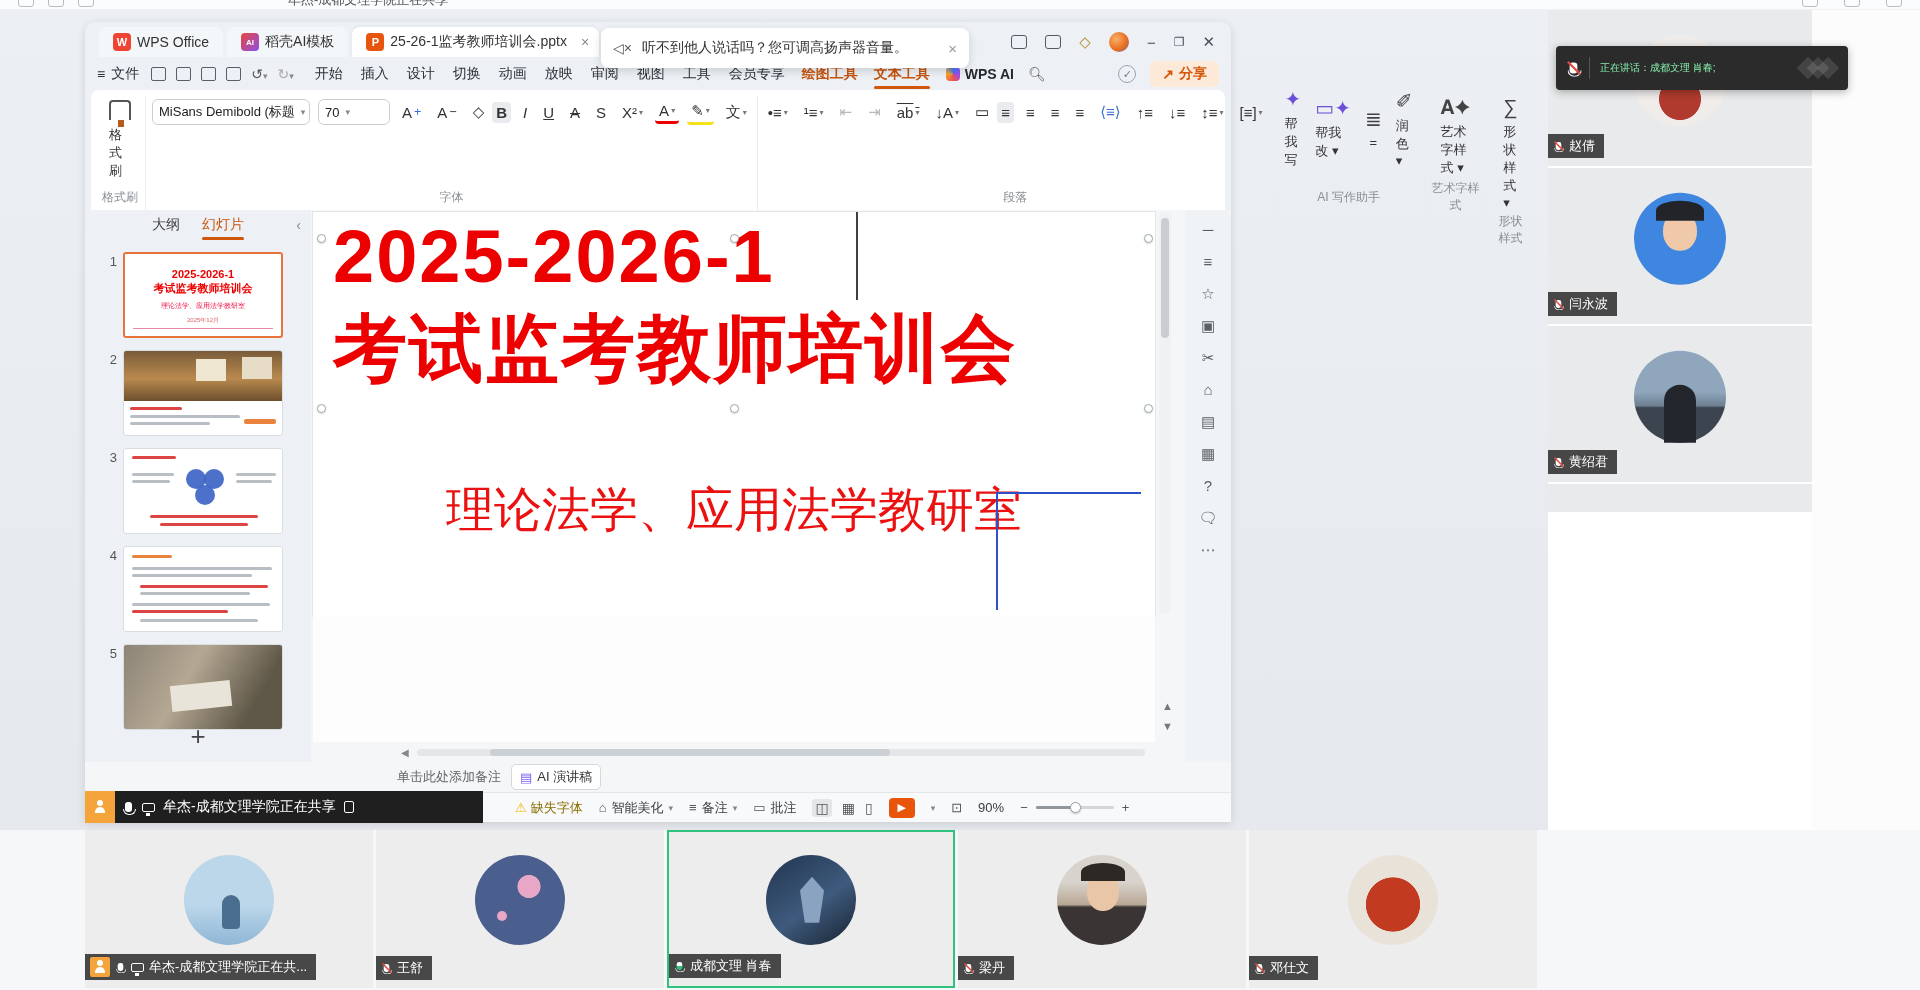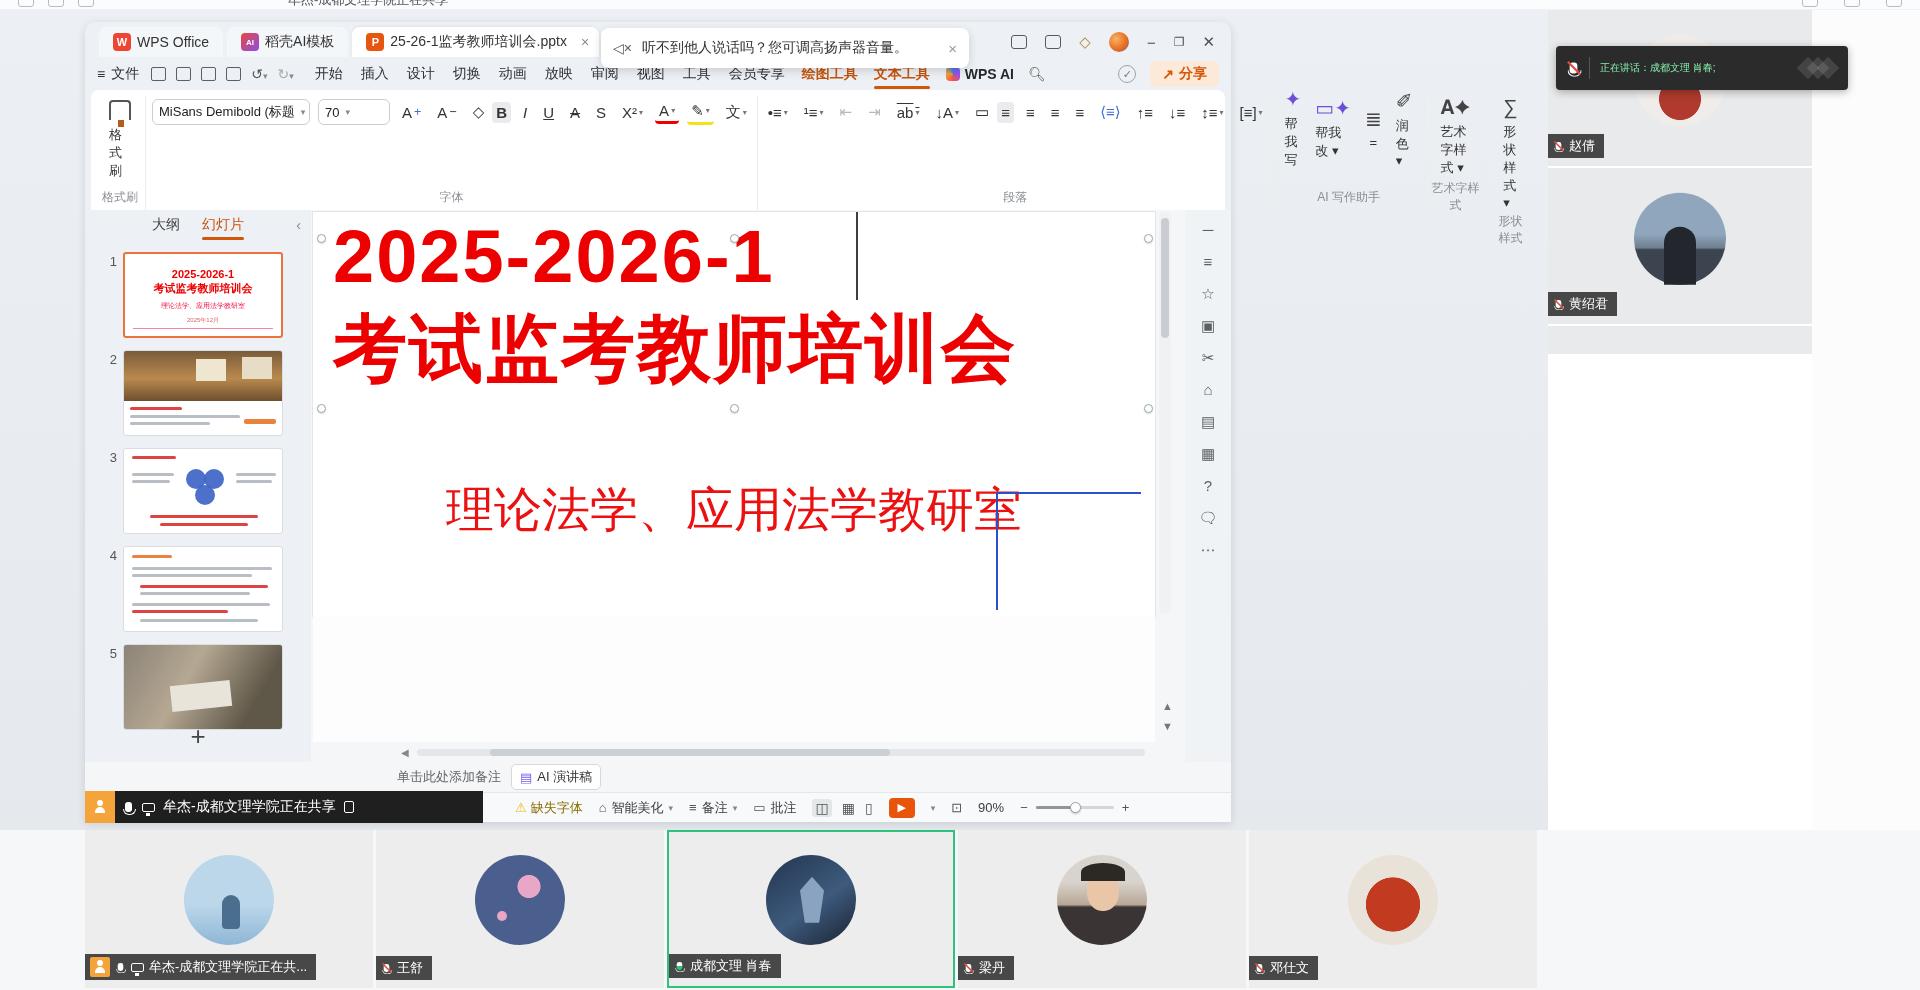--- a/index.html
+++ b/index.html
@@ -640,20 +640,27 @@
 <div class="sidewhite"></div>
 <div class="sidebar">
   <div class="ptile">
     <div class="av av1"></div>
     <div class="namechip">
       <span class="mic muted"></span>
       <span>赵倩</span>
     </div>
   </div>
   <div class="ptile">
+    <div class="av av2"></div>
+    <div class="namechip">
+      <span class="mic muted"></span>
+      <span>闫永波</span>
+    </div>
+  </div>
+  <div class="ptile">
     <div class="av av4"></div>
     <div class="namechip">
       <span class="mic muted"></span>
       <span>黄绍君</span>
     </div>
   </div>
   <div class="tile-sliver"></div>
 </div>
 
 <div class="banner">

